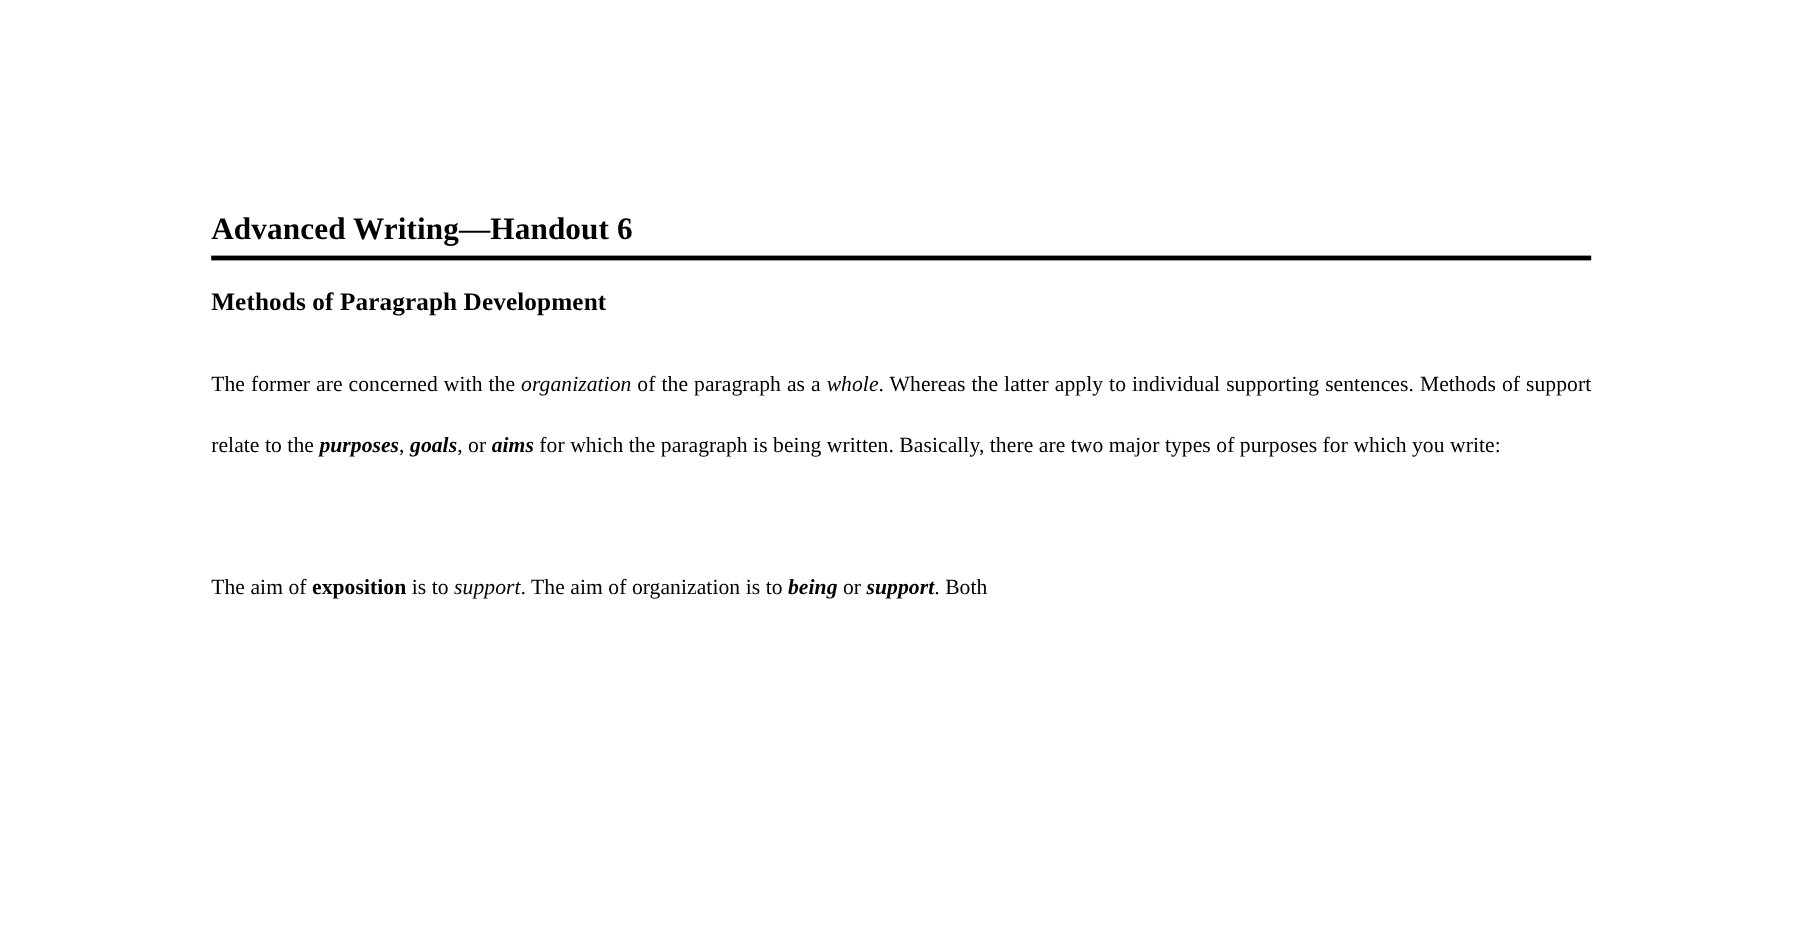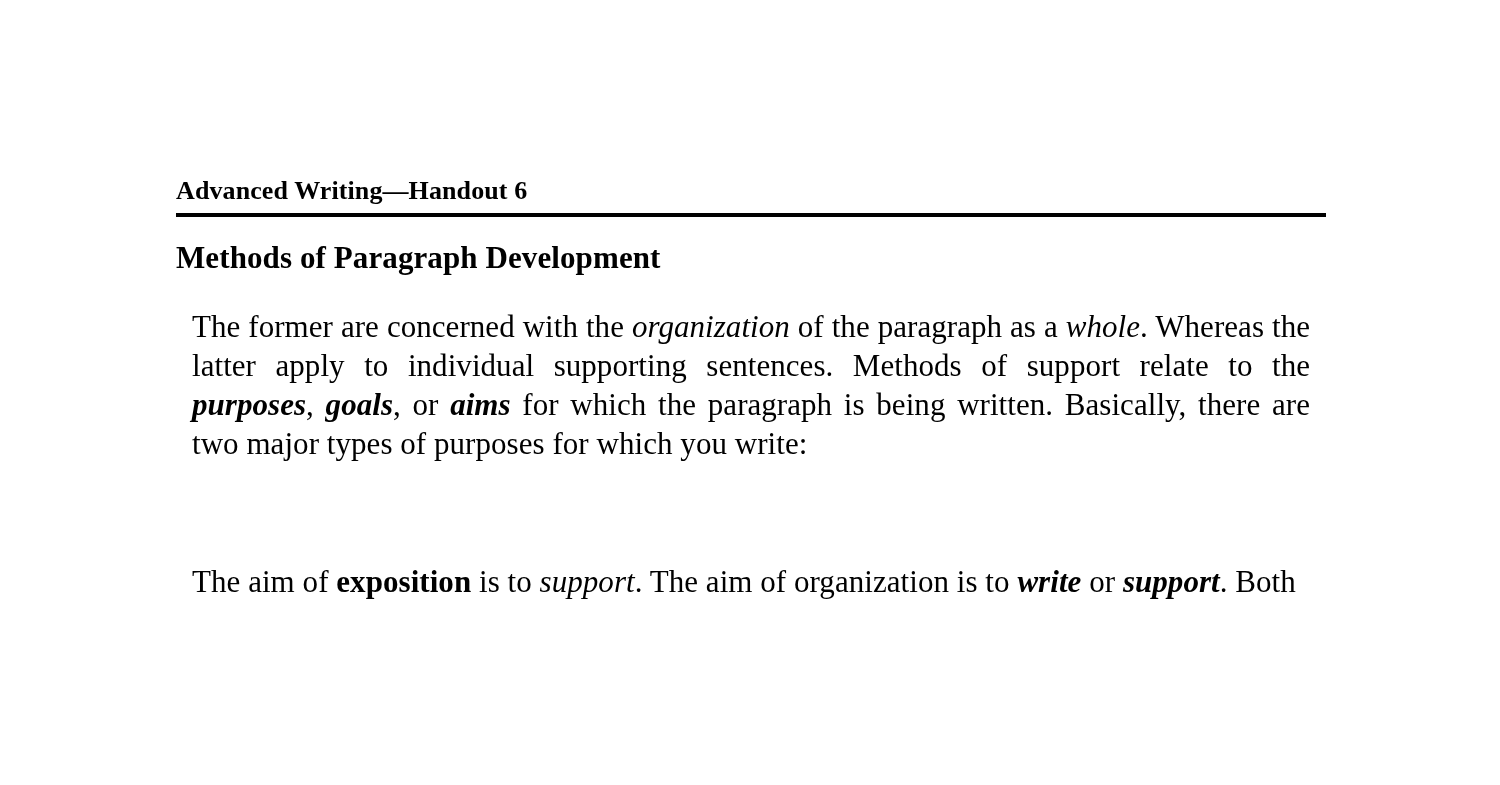--- a/index.html
+++ b/index.html
@@ -42,34 +42,34 @@
   }
   .title-rule {
     width: 1150px;
     height: 0;
     border-top: 4px solid #000000;
     margin: 0 0 22px 0;
   }
 
   
   .heading {
-    font-size: 31px;
+    font-size: 21px;
     font-weight: bold;
     line-height: 1.2;
     margin: 0 0 31px 0;
     letter-spacing: 0.1px;
   }
 
   
   .body-par {
-    font-size: 31px;
-    line-height: 39px;
+    font-size: 18px;
+    line-height: 51px;
     text-align: justify;
     text-justify: inter-word;
-    margin: 16px;
+    margin: 0;
     letter-spacing: 0.05px;
   }
   .body-par.flush {
     text-align: left;
   }
 
   .spacer-line {
     height: 67px;
   }
 
@@ -90,16 +90,16 @@
     <div class="title-rule"></div>
 
     <h2 class="heading">Methods of Paragraph Development</h2>
 
 
     <p class="body-par"><span>The former are concerned with the </span><i>organization</i><span> of the paragraph as a </span><i>whole</i><span>. Whereas the latter apply to individual supporting sentences. Methods of support relate to the </span><span class="bi">purposes</span><span>, </span><span class="bi">goals</span><span>, or </span><span class="bi">aims</span><span> for which the paragraph is being written. Basically, there are two major types of purposes for which you write:</span></p>
 
     <div class="spacer-line"></div>
 
 
-    <p class="body-par"><span>The aim of </span><b>exposition</b><span> is to </span><i>support</i><span>. The aim of organization is to </span><span class="bi">write</span><span> or </span><span class="bi">support</span><span>. Both</span></p>
+    <p class="body-par"><span>The aim of </span><b>exposition</b><span> is to </span><i>support</i><span>. The aim of organization is to </span><span class="bi">being</span><span> or </span><span class="bi">support</span><span>. Both</span></p>
 
   </div>
 </div>
 
 </body></html>

